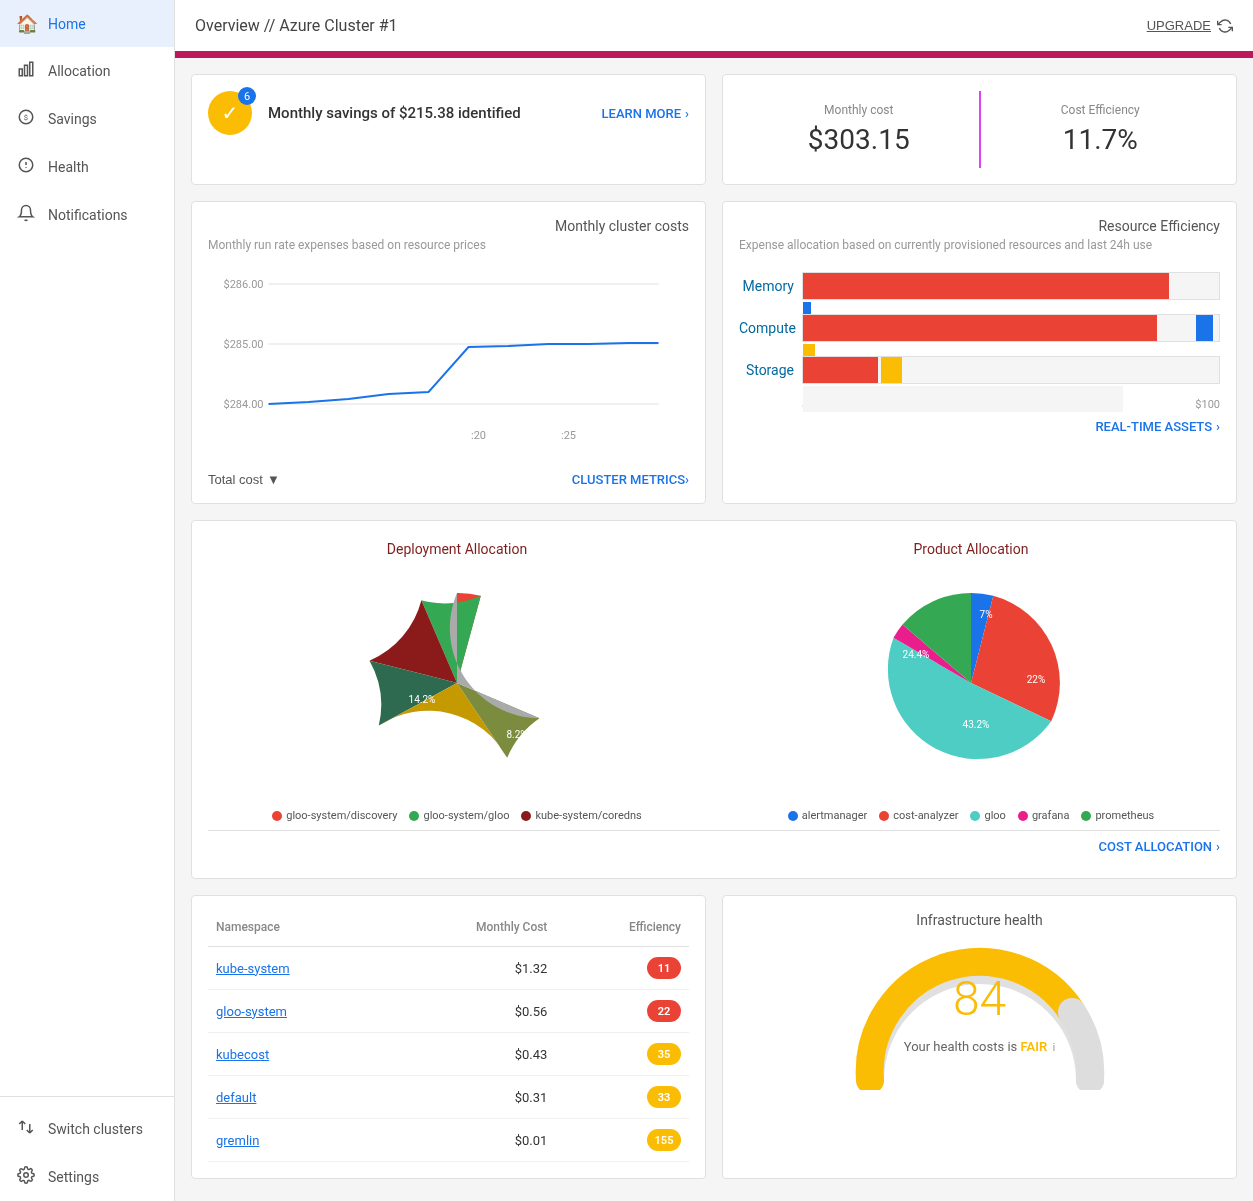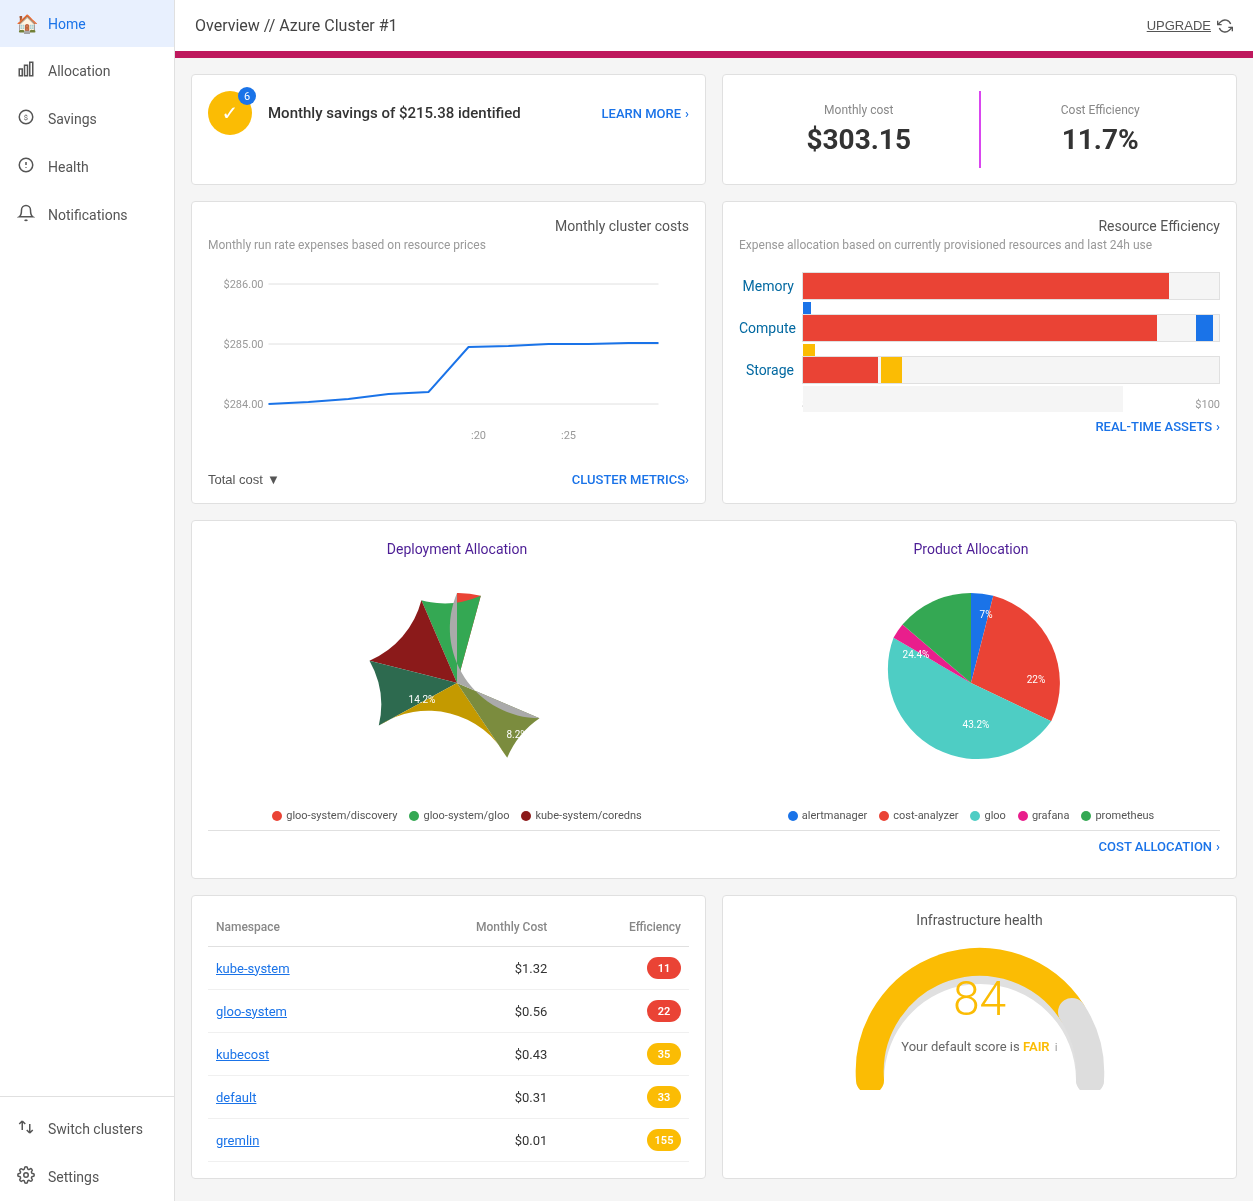--- a/index.html
+++ b/index.html
@@ -119,21 +119,21 @@
       align-items: center;
       gap: 4px;
       text-decoration: none;
     }
 
     
     .cost-card { display: flex; gap: 0; }
     .cost-item { flex: 1; text-align: center; padding: 12px; }
     .cost-item + .cost-item { border-left: 2px solid #d946ef; }
     .cost-label { font-size: 12px; color: #888; margin-bottom: 6px; }
-    .cost-value { font-size: 28px; font-weight: 700; color: #333; }
+    .cost-value { font-size: 28px; font-weight: 400; color: #333; }
 
     
     .chart-card { padding: 16px; }
     .chart-title { font-size: 14px; color: #555; margin-bottom: 4px; text-align: right; }
     .chart-subtitle { font-size: 12px; color: #999; margin-bottom: 12px; }
 
     
     .line-chart-area { position: relative; height: 200px; }
     .line-chart-area svg { width: 100%; height: 100%; }
     .axis-label { font-size: 11px; fill: #999; }
@@ -177,21 +177,21 @@
       align-items: center;
       gap: 4px;
       justify-content: flex-end;
       margin-top: 8px;
     }
 
     
     .allocation-card { padding: 20px 16px 16px; }
     .alloc-row { display: flex; gap: 16px; }
     .alloc-section { flex: 1; text-align: center; }
-    .alloc-title { font-size: 14px; color: #4c1d95; margin-bottom: 16px; }
+    .alloc-title { font-size: 14px; color: #7f1d1d; margin-bottom: 16px; }
     .pie-container { display: flex; justify-content: center; margin-bottom: 16px; }
     .pie-legend { display: flex; flex-wrap: wrap; gap: 6px 12px; justify-content: center; font-size: 11px; color: #555; }
     .legend-item { display: flex; align-items: center; gap: 4px; }
     .legend-dot { width: 10px; height: 10px; border-radius: 50%; flex-shrink: 0; }
     .cost-alloc-link {
       color: #1a73e8;
       font-size: 13px;
       font-weight: 500;
       text-transform: uppercase;
       cursor: pointer;
@@ -568,21 +568,21 @@
           <svg width="260" height="150" viewBox="0 0 260 150">
 
             <path d="M 20 140 A 110 110 0 0 1 240 140" fill="none" stroke="#e0e0e0" stroke-width="28" stroke-linecap="round"></path>
 
             <path d="M 20 140 A 110 110 0 0 1 222 72" fill="none" stroke="#fbbc04" stroke-width="28" stroke-linecap="round"></path>
 
             <path d="M 222 72 A 110 110 0 0 1 240 140" fill="none" stroke="#ddd" stroke-width="28" stroke-linecap="round"></path>
           </svg>
           <div class="gauge-score" style="margin-top:-120px; position:relative; z-index:1;">84</div>
           <div class="health-desc" style="margin-top:12px;">
-            <span>Your default score is</span>
+            <span>Your health costs is</span>
             <span class="health-fair">FAIR</span>
             <span style="color:#999; font-size:11px; margin-left:2px;">ℹ</span>
           </div>
         </div>
       </div>
     </div>
 
   </div>
 </div>
 

